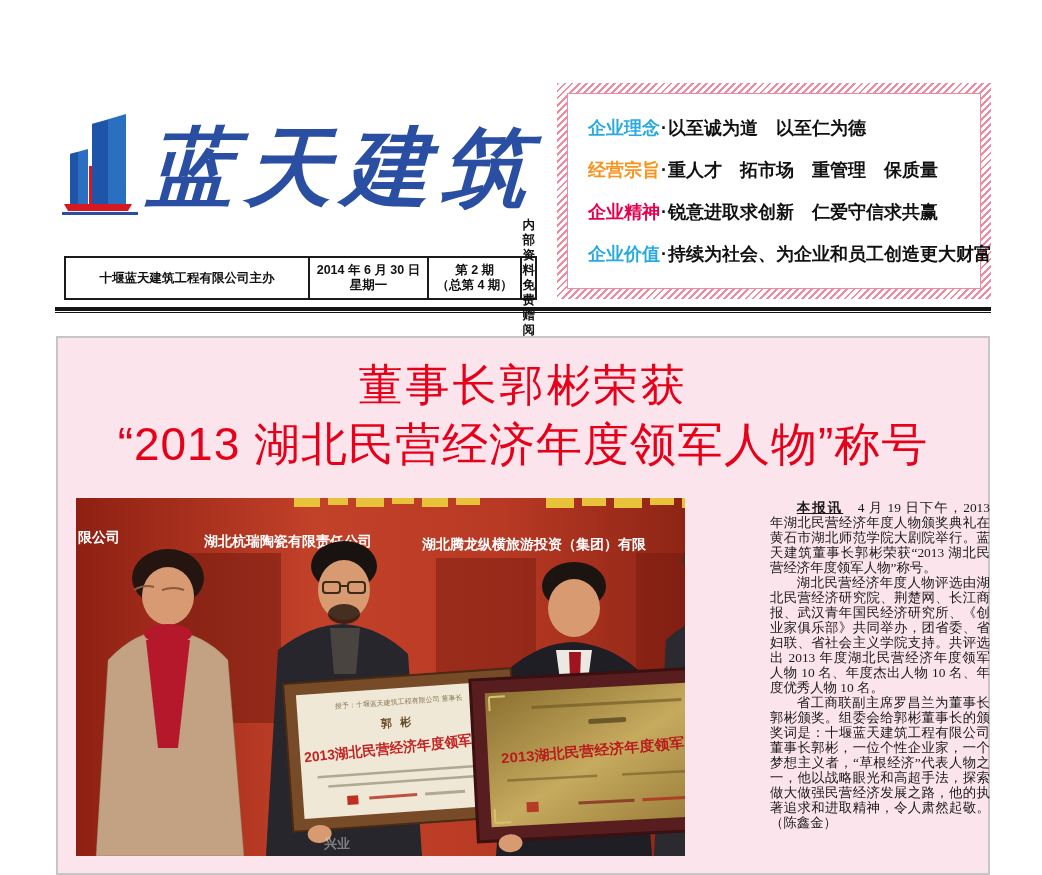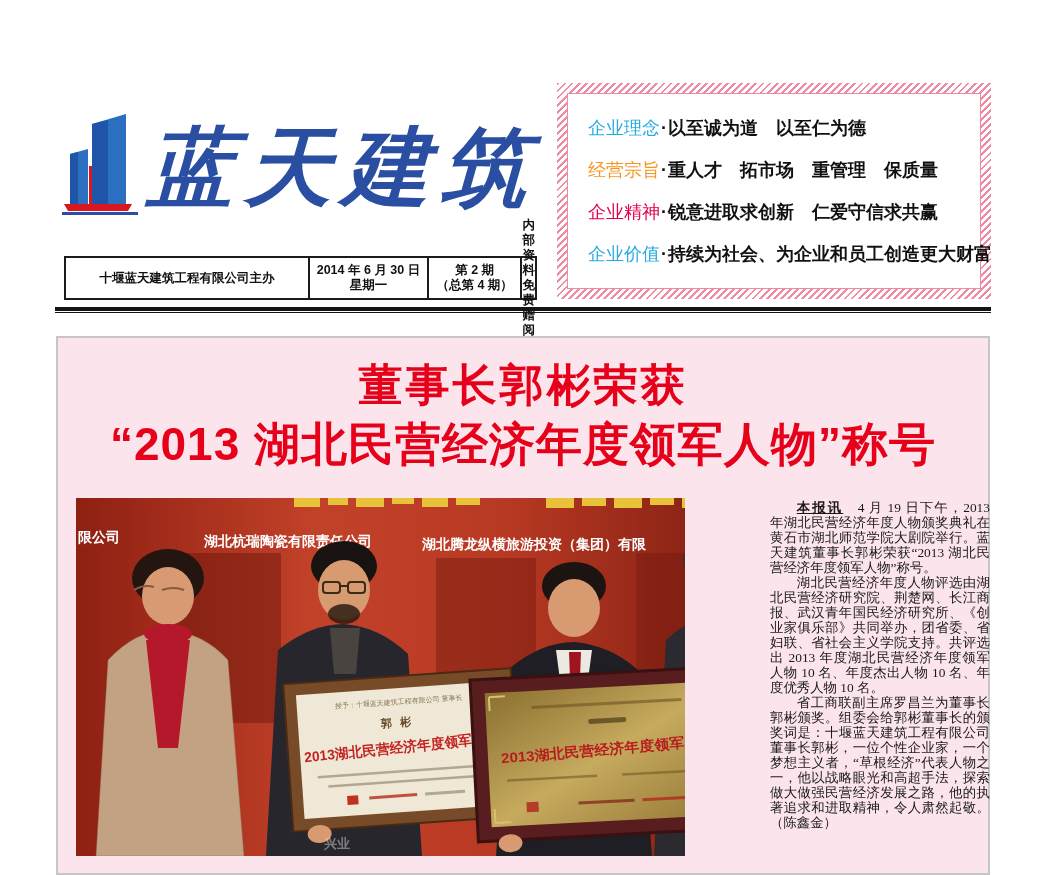--- a/index.html
+++ b/index.html
@@ -20,32 +20,32 @@
         border-right:2px solid #1b1b1b;box-sizing:border-box;}
   .info-cell:last-child{border-right:none;text-align:center;}
   .ic1{width:245px;} .ic2{width:119px;} .ic3{width:94px;} .ic4{flex:1;}
 
   
   .values-box{position:absolute;left:557px;top:83px;width:434px;height:216px;box-sizing:border-box;
         border:10px solid;border-image:repeating-linear-gradient(135deg,#ef8ba0 0 2px,#ffffff 2px 5px) 10;}
   .values-inner{width:100%;height:100%;box-sizing:border-box;border:1px solid #ef8ba0;
         display:flex;flex-direction:column;justify-content:space-evenly;padding:4px 0 4px 20px;}
   .value-row{white-space:nowrap;font-size:18px;font-weight:bold;color:#111;}
-  .value-label{font-weight:normal;}
+  .value-label{font-weight:bold;}
   .value-dot{margin:0 1px;color:#111;}
 
   
   .double-rule{position:absolute;left:55px;top:307px;width:936px;height:3px;
         background:#141414;border-bottom:1px solid #141414;box-sizing:content-box;}
   .double-rule::after{content:"";display:block;position:relative;top:5px;height:1px;background:#141414;}
 
   
   .main-panel{position:absolute;left:56px;top:336px;width:934px;height:539px;box-sizing:border-box;
         background:#fbe4ec;border:2px solid #c6c6c6;}
-  .headline{width:100%;text-align:center;color:#e60019;font-weight:bold;
+  .headline{width:100%;text-align:center;color:#e60019;font-weight:normal;
         font-family:"Liberation Sans",sans-serif;}
   .headline-1{margin-top:21px;font-size:44px;line-height:52px;letter-spacing:3px;}
   .headline-2{margin-top:5px;font-size:46px;line-height:56px;letter-spacing:1px;}
 
   .photo-wrap{position:absolute;left:18px;top:160px;width:609px;height:358px;overflow:hidden;}
 
   .article-col{position:absolute;left:712px;top:162px;width:220px;height:358px;overflow:hidden;
         font-family:"Liberation Serif",serif;font-size:13.4px;line-height:15px;color:#191919;
         text-align:justify;}
   .article-col p{margin:0;text-indent:2em;}

